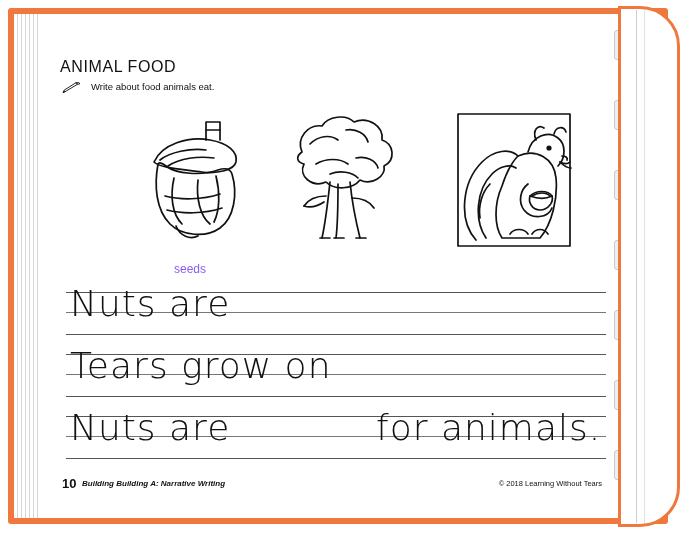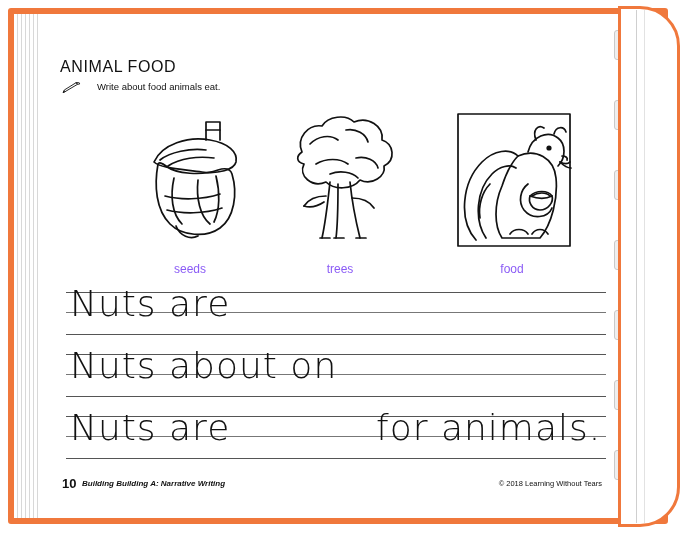--- a/index.html
+++ b/index.html
@@ -122,21 +122,21 @@
     letter-spacing: 0.6px;
     color: #111;
     font-family: "Liberation Sans", sans-serif;
   }
   .subtitle-row {
     position: absolute;
     left: 22px;
     top: 66px;
     display: flex;
     align-items: center;
-    gap: 15px;
+    gap: 9px;
   }
   .subtitle-row .pencil {
     display: block;
     width: 20px;
     height: 12px;
   }
   .subtitle {
     font-size: 9.5px;
     color: #111;
   }
@@ -321,21 +321,20 @@
             <path d="M60 138 L70 138"></path>
             <path d="M74 138 L84 138"></path>
             <path d="M96 138 L106 138"></path>
 
             <path d="M66 96 C56 96 48 100 44 106"></path>
             <path d="M44 106 C50 108 58 106 64 102"></path>
             <path d="M92 98 C102 98 110 102 114 108"></path>
           </g>
         </svg>
       </div>
-      <div class="pic-label pic2" style="left:200px;">trees</div>
 
       <div class="pic pic3">
         <svg viewBox="0 0 160 160" width="160" height="160">
           <g fill="none" stroke="#111" stroke-width="1.7" stroke-linejoin="round" stroke-linecap="round">
             <rect x="26" y="14" width="112" height="132"></rect>
 
             <path d="M44 140 C26 120 30 82 50 62 C62 50 78 48 86 56"></path>
             <path d="M54 138 C42 120 44 90 60 74 C68 66 78 64 84 68"></path>
             <path d="M48 118 C46 106 50 92 58 84"></path>
 
@@ -354,38 +353,37 @@
             <path d="M100 96 C106 92 114 92 118 96"></path>
 
             <path d="M98 96 C104 90 116 90 120 96 C122 102 116 110 108 110 C100 110 96 102 98 96 Z"></path>
             <path d="M98 96 C106 99 114 99 120 96"></path>
 
             <path d="M78 134 C82 128 92 128 96 134"></path>
             <path d="M100 134 C104 128 112 128 116 134"></path>
           </g>
         </svg>
       </div>
-      <div class="pic-label pic3" style="left:372px;">food</div>
 
     </div>
 
     <div class="lines">
 
       <div class="lineset set1">
         <div class="top"></div>
         <div class="mid"></div>
         <div class="base"></div>
         <div class="handtext">Nuts are</div>
       </div>
 
       <div class="lineset set2">
         <div class="top"></div>
         <div class="mid"></div>
         <div class="base"></div>
-        <div class="handtext">Nuts about on</div>
+        <div class="handtext">Tears grow on</div>
       </div>
 
       <div class="lineset set3">
         <div class="top"></div>
         <div class="mid"></div>
         <div class="base"></div>
         <div class="handtext">Nuts are</div>
         <div class="handtext" style="left:310px;">for animals.</div>
       </div>
 

